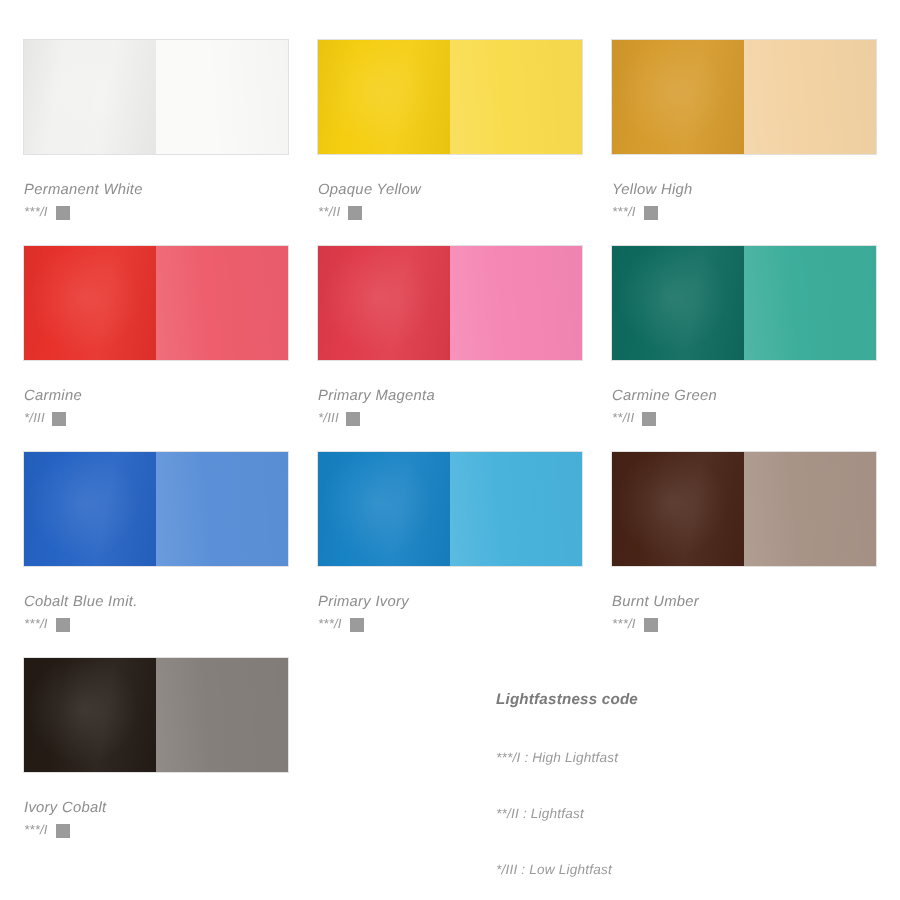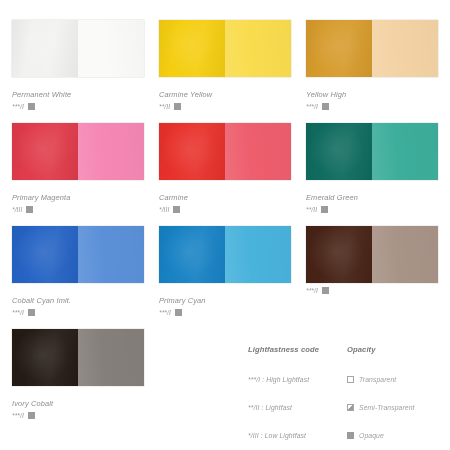--- a/index.html
+++ b/index.html
@@ -157,97 +157,98 @@
         <div class="prating">
           <span class="pcode">***/I</span>
           <span class="opq opaque"></span>
         </div>
       </div>
       <div class="cell">
         <div class="swatch">
           <div class="mass" style="background: rgb(245, 206, 16);"></div>
           <div class="tint" style="background: rgb(249, 220, 78);"></div>
         </div>
-        <div class="pname">Carmine Yellow</div>
+        <div class="pname">Opaque Yellow</div>
         <div class="prating">
           <span class="pcode">**/II</span>
           <span class="opq opaque"></span>
         </div>
       </div>
       <div class="cell">
         <div class="swatch">
           <div class="mass" style="background: rgb(214, 155, 44);"></div>
           <div class="tint" style="background: rgb(243, 211, 164);"></div>
         </div>
         <div class="pname">Yellow High</div>
         <div class="prating">
           <span class="pcode">***/I</span>
           <span class="opq opaque"></span>
         </div>
       </div>
       <div class="cell">
         <div class="swatch">
+          <div class="mass" style="background: rgb(232, 49, 43);"></div>
+          <div class="tint" style="background: rgb(238, 94, 109);"></div>
+        </div>
+        <div class="pname">Carmine</div>
+        <div class="prating">
+          <span class="pcode">*/III</span>
+          <span class="opq opaque"></span>
+        </div>
+      </div>
+      <div class="cell">
+        <div class="swatch">
           <div class="mass" style="background: rgb(224, 59, 74);"></div>
           <div class="tint" style="background: rgb(245, 135, 180);"></div>
         </div>
         <div class="pname">Primary Magenta</div>
         <div class="prating">
           <span class="pcode">*/III</span>
           <span class="opq opaque"></span>
         </div>
       </div>
       <div class="cell">
         <div class="swatch">
-          <div class="mass" style="background: rgb(232, 49, 43);"></div>
-          <div class="tint" style="background: rgb(238, 94, 109);"></div>
-        </div>
-        <div class="pname">Carmine</div>
-        <div class="prating">
-          <span class="pcode">*/III</span>
-          <span class="opq opaque"></span>
-        </div>
-      </div>
-      <div class="cell">
-        <div class="swatch">
           <div class="mass" style="background: rgb(14, 107, 94);"></div>
           <div class="tint" style="background: rgb(61, 174, 155);"></div>
         </div>
-        <div class="pname">Emerald Green</div>
+        <div class="pname">Carmine Green</div>
         <div class="prating">
           <span class="pcode">**/II</span>
           <span class="opq opaque"></span>
         </div>
       </div>
       <div class="cell">
         <div class="swatch">
           <div class="mass" style="background: rgb(37, 99, 196);"></div>
           <div class="tint" style="background: rgb(91, 144, 216);"></div>
         </div>
-        <div class="pname">Cobalt Cyan Imit.</div>
+        <div class="pname">Cobalt Blue Imit.</div>
         <div class="prating">
           <span class="pcode">***/I</span>
           <span class="opq opaque"></span>
         </div>
       </div>
       <div class="cell">
         <div class="swatch">
           <div class="mass" style="background: rgb(23, 130, 196);"></div>
           <div class="tint" style="background: rgb(73, 179, 220);"></div>
         </div>
-        <div class="pname">Primary Cyan</div>
+        <div class="pname">Primary Ivory</div>
         <div class="prating">
           <span class="pcode">***/I</span>
           <span class="opq opaque"></span>
         </div>
       </div>
       <div class="cell">
         <div class="swatch">
           <div class="mass" style="background: rgb(71, 35, 22);"></div>
           <div class="tint" style="background: rgb(168, 147, 135);"></div>
         </div>
+        <div class="pname">Burnt Umber</div>
         <div class="prating">
           <span class="pcode">***/I</span>
           <span class="opq opaque"></span>
         </div>
       </div>
       <div class="cell">
         <div class="swatch">
           <div class="mass" style="background: rgb(36, 27, 21);"></div>
           <div class="tint" style="background: rgb(133, 127, 123);"></div>
         </div>
@@ -266,29 +267,14 @@
         <span class="legend-text lf">***/I : High Lightfast</span>
       </div>
       <div class="legend-row">
         <span class="legend-text lf">**/II : Lightfast</span>
       </div>
       <div class="legend-row">
         <span class="legend-text lf">*/III : Low Lightfast</span>
       </div>
     </div>
 
-    <div class="legend-col">
-      <div class="legend-title">Opacity</div>
-      <div class="legend-row">
-        <span class="opq transparent"></span>
-        <span class="legend-text">Transparent</span>
-      </div>
-      <div class="legend-row">
-        <span class="opq semi"></span>
-        <span class="legend-text">Semi-Transparent</span>
-      </div>
-      <div class="legend-row">
-        <span class="opq opaque"></span>
-        <span class="legend-text">Opaque</span>
-      </div>
-    </div>
   </div>
 </div>
 
 </body></html>

